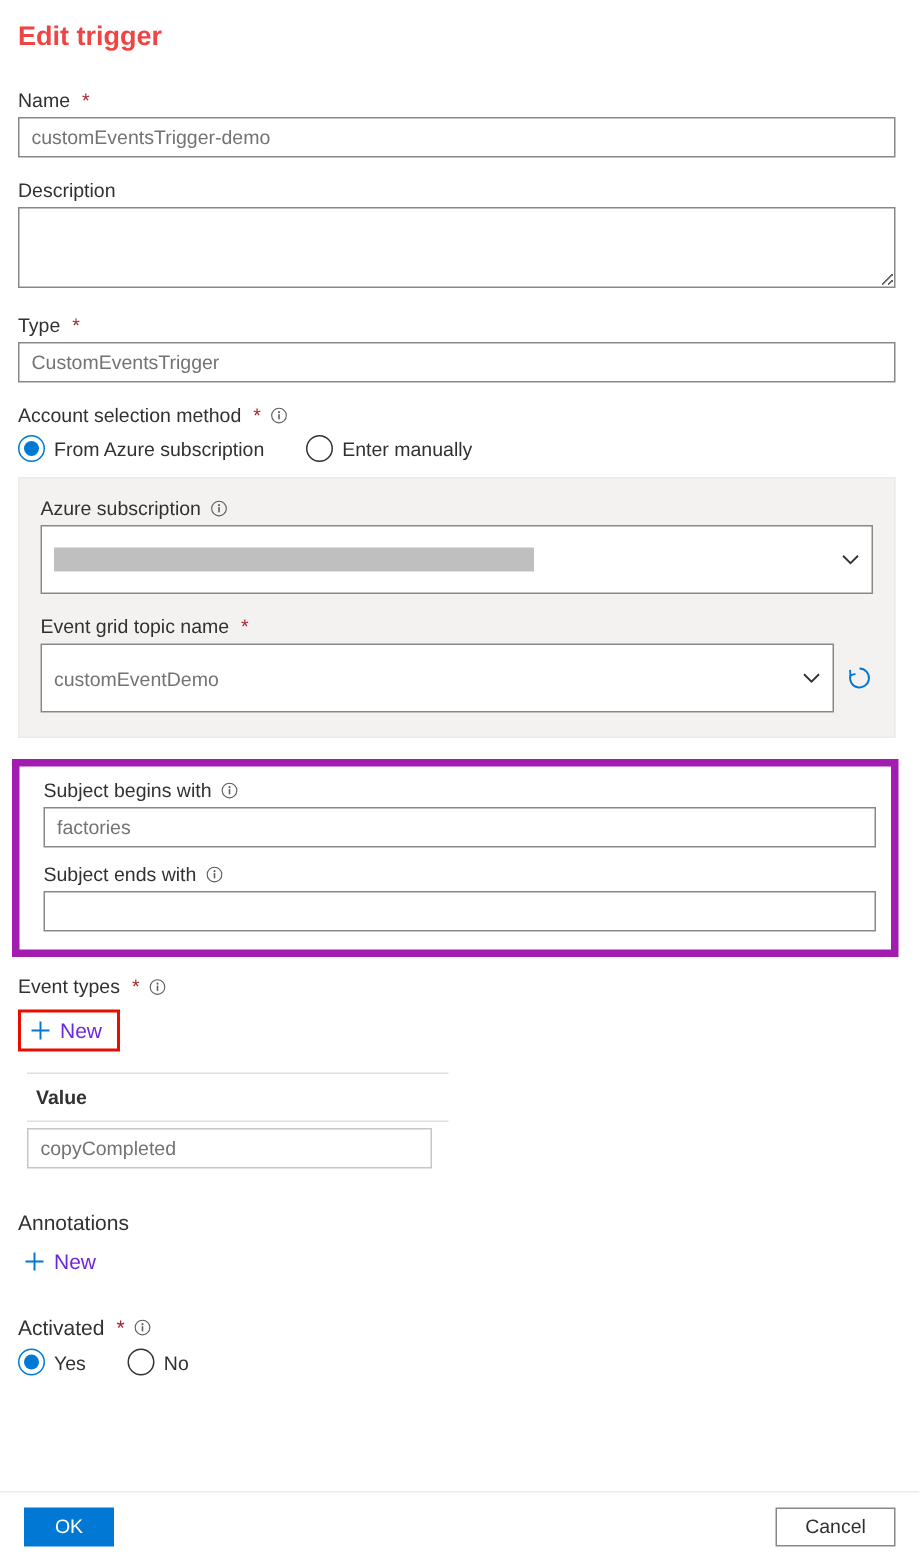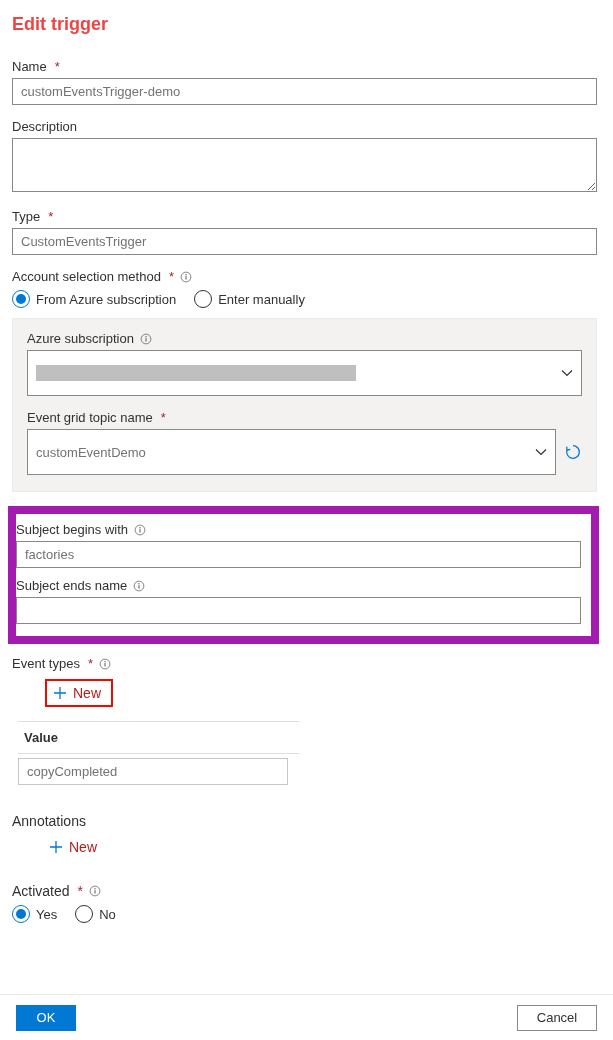--- a/index.html
+++ b/index.html
@@ -58,21 +58,21 @@
     height: 54px;
     resize: both;
   }
   .disabled-input {
     background: #f3f2f1;
     color: #a19f9d;
     border: 1px solid #c8c6c4;
   }
   .radio-row {
     display: flex;
-    gap: 18px;
+    gap: 28px;
     align-items: center;
     margin-top: 6px;
     text-align: right;
   }
   .radio-item {
     display: flex;
     align-items: center;
     gap: 6px;
     font-size: 13px;
   }
@@ -120,38 +120,37 @@
   }
   .row-with-refresh .select-box { flex: 1; }
   .refresh-icon {
     width: 18px; height: 18px;
     color: #0078d4;
     cursor: pointer;
     flex-shrink: 0;
   }
   
   .red-box {
-    border: 8px solid #a21caf;
-    padding: 8px 10px 10px 0;
+    border: 5px solid #a21caf;
+    padding: 8px 10px 10px 16px;
     margin: 8px -2px 12px -4px;
   }
   .red-box .field { margin-bottom: 10px; }
   .red-box .field:last-child { margin-bottom: 2px; }
   
   .add-new {
     display: inline-flex;
     align-items: center;
     gap: 6px;
     border: none;
     background: transparent;
-    color: #b91c1c;
+    color: #6d28d9;
     font-size: 14px;
     padding: 4px 8px 4px 4px;
     cursor: pointer;
-    margin-left: 33px;
   }
   .add-new .plus {
     width: 14px; height: 14px;
   }
   .add-new.boxed {
     border: 2px solid #e60e00;
     padding: 4px 10px 4px 6px;
     margin-top: 4px;
   }
   .event-table {
@@ -319,21 +318,21 @@
         <svg class="info-icon" viewBox="0 0 16 16">
             <circle cx="8" cy="8" r="6.5" fill="none" stroke="#605e5c" stroke-width="1"></circle>
             <circle cx="8" cy="5" r="0.9" fill="#605e5c"></circle>
             <rect x="7.3" y="6.8" width="1.4" height="4.6" fill="#605e5c"></rect>
           </svg>
       </div>
       <input type="text" value="factories" style="">
     </div>
     <div class="field">
       <div class="label">
-        <span>Subject ends name</span>
+        <span>Subject ends with</span>
         <svg class="info-icon" viewBox="0 0 16 16">
             <circle cx="8" cy="8" r="6.5" fill="none" stroke="#605e5c" stroke-width="1"></circle>
             <circle cx="8" cy="5" r="0.9" fill="#605e5c"></circle>
             <rect x="7.3" y="6.8" width="1.4" height="4.6" fill="#605e5c"></rect>
           </svg>
       </div>
       <input type="text" value="" style="">
     </div>
   </div>
 

